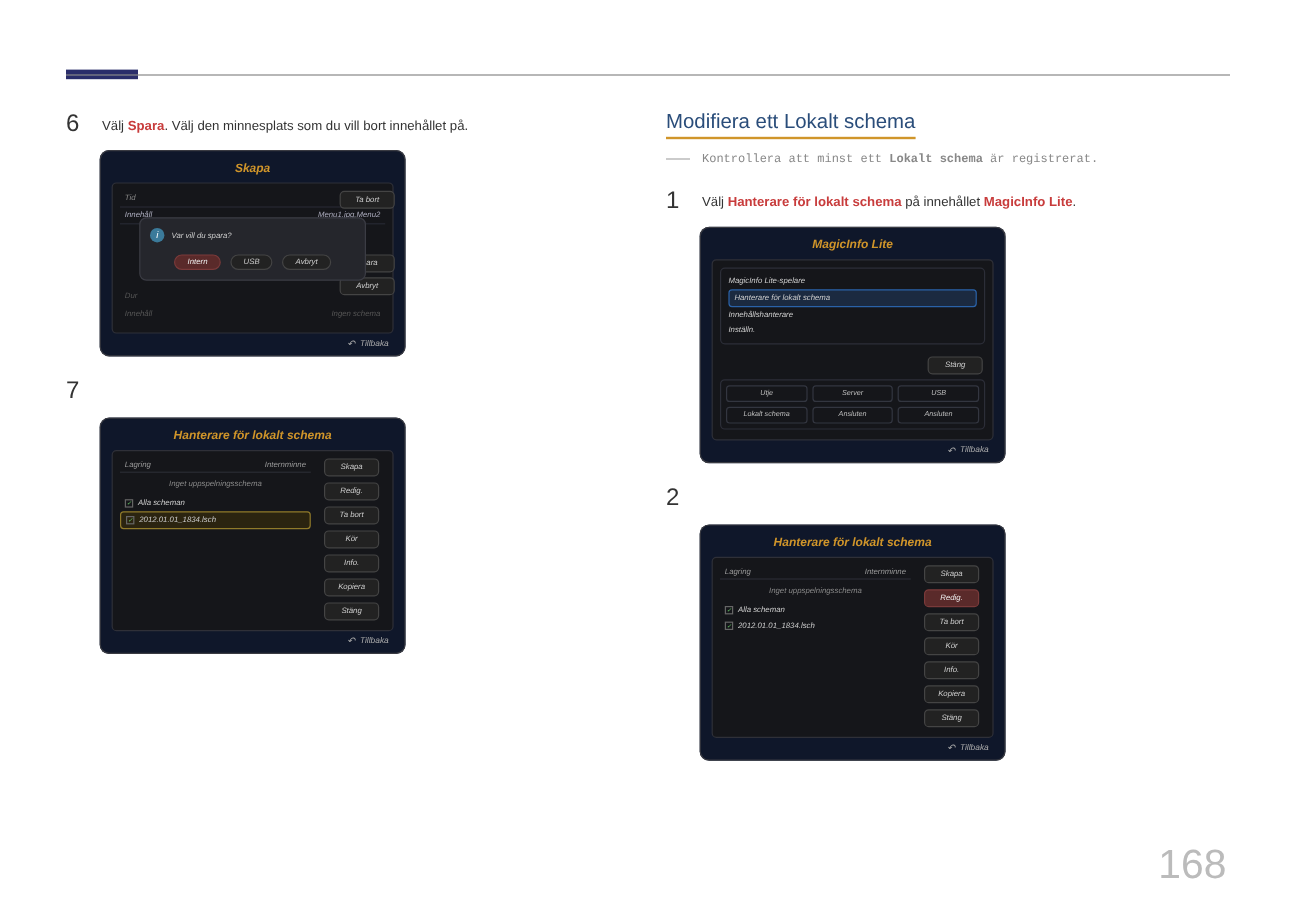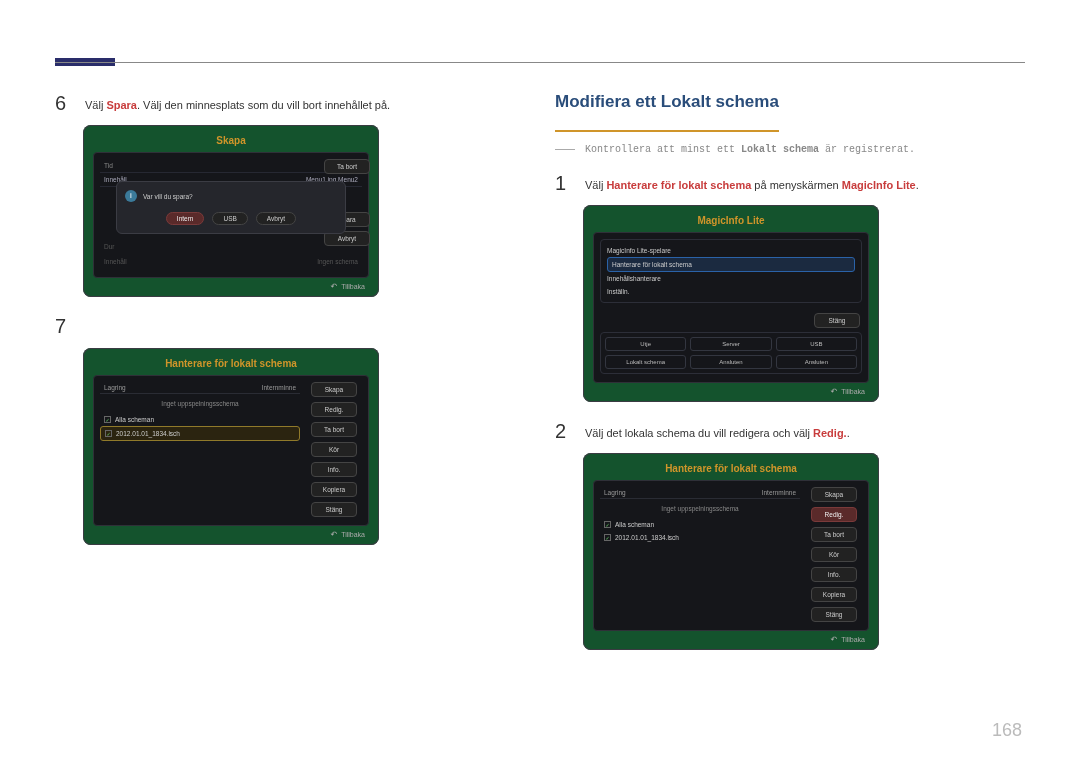--- a/index.html
+++ b/index.html
@@ -54,46 +54,47 @@
     font-size: 11px;
     color: #333;
     line-height: 1.5;
     padding-top: 5px;
   }
   .red { color: #c83c3c; font-weight: 700; }
   .bold { font-weight: 700; }
   .heading {
     font-size: 17px;
     color: #2a4d7a;
-    font-weight: 700;
+    font-weight: 400;
     border-bottom: 2px solid #d0952a;
     display: inline-block;
-    padding-bottom: 18px;
+    padding-bottom: 2px;
     margin-bottom: 10px;
   }
   .note {
     font-size: 10px;
     color: #888;
     margin-bottom: 14px;
     line-height: 1.6;
     font-family: Liberation Mono, monospace;
   }
   .note-dash { display:inline-block; width: 20px; height:1px; background:#aaa; vertical-align:middle; margin-right:4px; }
 
   .device {
-    width: 296px;
-    background: #14532d;
+    width: 255px;
+    background: #0f172a;
     border-radius: 8px;
     padding: 10px 10px 4px 10px;
     margin-left: 28px;
     margin-bottom: 18px;
     color: #ddd;
     font-size: 7px;
     position: relative;
     box-shadow: inset 0 0 0 1px #3a3b42;
+    font-style: italic;
   }
   .device-title {
     text-align: center;
     font-size: 10px;
     color: #d0952a;
     font-weight: 600;
     margin-bottom: 6px;
   }
   .dev-body {
     background: #15161a;
@@ -191,21 +192,21 @@
   .minfo .cell {
     border:1px solid #333640; border-radius:3px; text-align:center; padding:3px 0;
     font-size:6px; color:#bbb;
   }
   .minfo .stang-row { display:flex; justify-content:flex-end; padding:4px 2px; }
 
   .page-num {
     position:absolute;
     right: 58px;
     bottom: 22px;
-    font-size: 18px;
+    font-size: 34px;
     color: #bbb;
     font-weight: 300;
   }
 </style>
 </head>
 <body>
 
 <div class="top-left-seg"></div>
 <div class="top-bar"></div>
 
@@ -308,21 +309,21 @@
   <div class="heading">Modifiera ett Lokalt schema</div>
 
   <div class="note">
     <span class="note-dash"></span>
     <span>Kontrollera att minst ett </span><span class="bold">Lokalt schema</span><span> är registrerat.</span>
   </div>
 
   <div class="step">
     <div class="step-num">1</div>
     <div class="step-text">
-      <span>Välj </span><span class="red">Hanterare för lokalt schema</span><span> på menyskärmen </span><span class="red">MagicInfo Lite</span><span>.</span>
+      <span>Välj </span><span class="red">Hanterare för lokalt schema</span><span> på innehållet </span><span class="red">MagicInfo Lite</span><span>.</span>
     </div>
   </div>
 
   
   <div class="device minfo">
     <div class="device-title">MagicInfo Lite</div>
     <div class="dev-body">
       <div class="menu-box">
         <div class="menu-item">MagicInfo Lite-spelare</div>
         <div class="menu-item hl">Hanterare för lokalt schema</div>
@@ -342,23 +343,20 @@
       </div>
     </div>
     <div class="back-row">
       <span class="ico">↶</span>
       <span>Tillbaka</span>
     </div>
   </div>
 
   <div class="step">
     <div class="step-num">2</div>
-    <div class="step-text">
-      <span>Välj det lokala schema du vill redigera och välj </span><span class="red">Redig.</span><span>.</span>
-    </div>
   </div>
 
   
   <div class="device hant">
     <div class="device-title">Hanterare för lokalt schema</div>
     <div class="dev-body two-col">
       <div class="left-pane">
         <div class="list-head">
           <span>Lagring</span>
           <span>Internminne</span>

